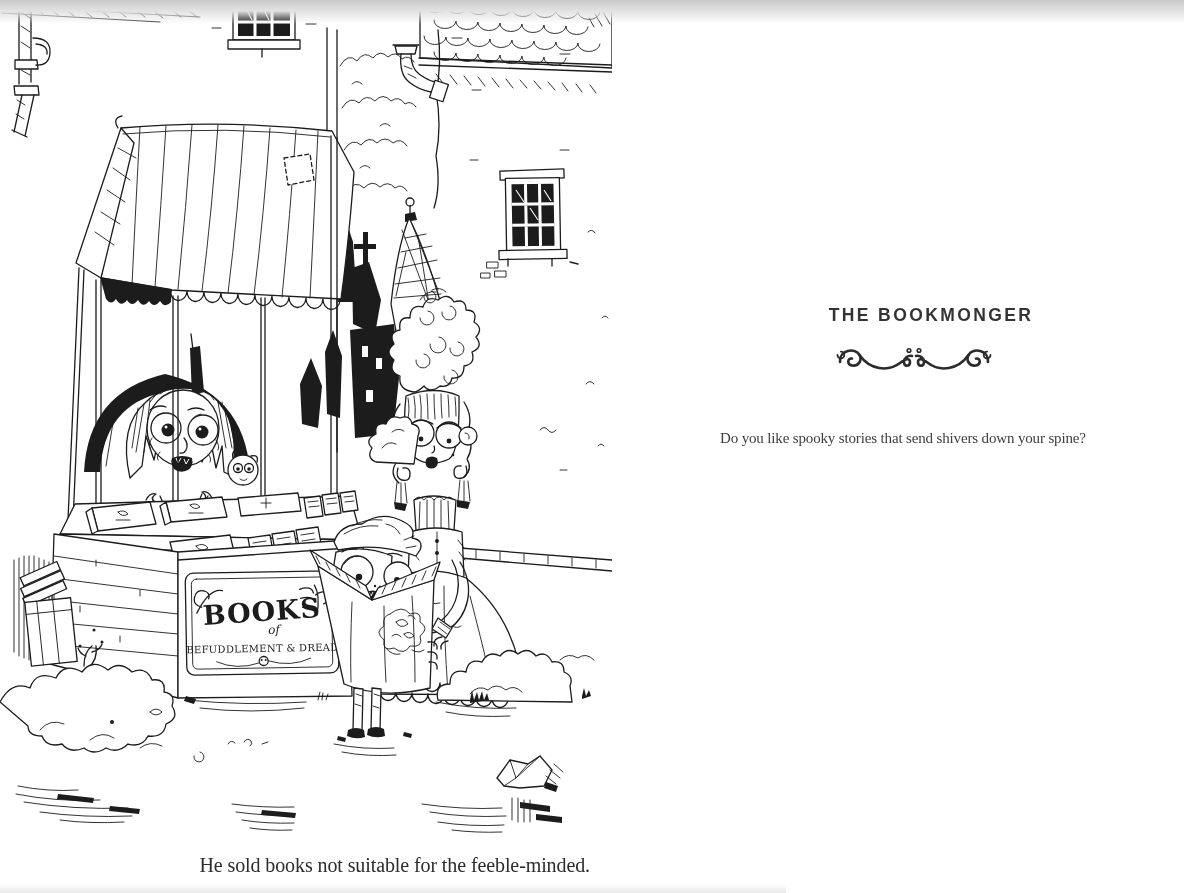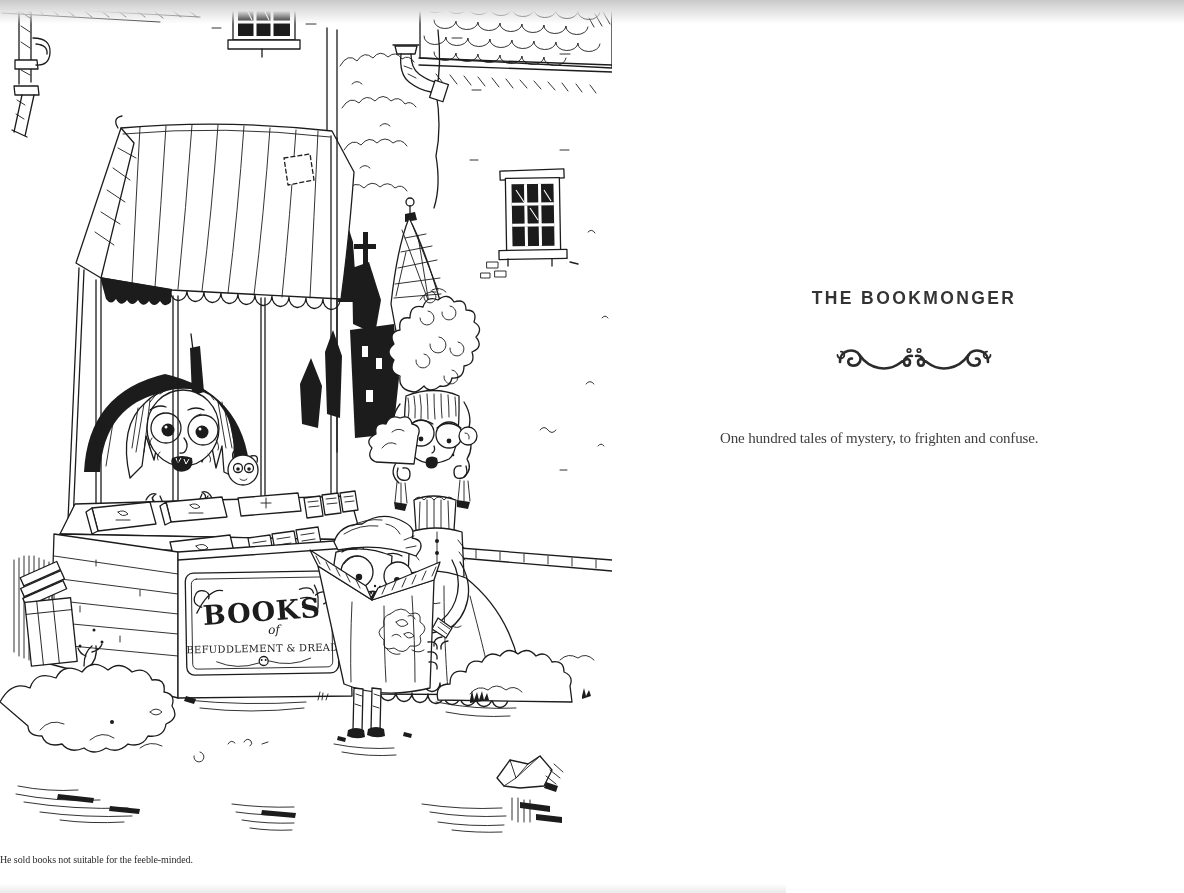--- a/index.html
+++ b/index.html
@@ -5,25 +5,25 @@
   html,body{margin:0;padding:0;background:#ffffff;}
   #spread{position:relative;width:1184px;height:893px;background:#fff;overflow:hidden;
           font-family:"Liberation Serif",serif;color:#1c1c1c;}
   
   .top-shadow{position:absolute;top:0;left:0;width:1184px;height:24px;z-index:30;
     background:linear-gradient(180deg,#c9c9c9 0%,#e2e2e2 45%,rgba(255,255,255,0) 100%);pointer-events:none;}
   .bottom-shadow{position:absolute;bottom:0;left:0;width:786px;height:9px;z-index:30;
     background:linear-gradient(0deg,#e9e9e9 0%,rgba(255,255,255,0) 100%);pointer-events:none;}
   
   .illus-wrap{position:absolute;left:0;top:0;width:612px;height:848px;}
-  .caption{position:absolute;left:0;top:854px;width:590px;text-align:left;
-    font-size:10px;letter-spacing:-0.1px;color:#2c2c2c;}
+  .caption{position:absolute;left:0;top:854px;width:590px;text-align:right;
+    font-size:20px;letter-spacing:-0.1px;color:#2c2c2c;}
   
   .right-page{position:absolute;left:718px;top:0;width:392px;height:893px;}
-  .chapter-title{position:absolute;top:288px;left:0;width:100%;text-align:center;margin:0;
+  .chapter-title{position:absolute;top:288px;left:0;width:100%;text-align:center;margin:17px;
     font-family:"Liberation Sans",sans-serif;font-weight:bold;font-size:17.5px;
     letter-spacing:2.4px;color:#333333;}
   .flourish{position:absolute;top:345px;left:50%;transform:translateX(-50%);}
   .poem{position:absolute;top:423px;left:2px;margin:0;font-size:15px;letter-spacing:-0.15px;
     color:#3e3e3e;line-height:31px;}
   .poem p{margin:0;}
   
   .s{fill:none;stroke:#1c1c1c;stroke-width:1.3;stroke-linecap:round;stroke-linejoin:round;}
   .thin{stroke-width:0.9;}
   .sw{fill:#ffffff;stroke:#1c1c1c;stroke-width:1.3;stroke-linecap:round;stroke-linejoin:round;}
@@ -337,19 +337,19 @@
         <g transform="translate(168,0) scale(-1,1)">
           <path d="M10 17 C9 5 25 2 29.5 10 C32.5 16 28 21.5 22 20.5 C17 19.5 17 13 22 13.5"></path>
           <path d="M29.5 10 C40 25 58 27 70 18 C76 13.5 80 13 80 17 C80 22 74 22 74 17 C74 13 78 10 82 11"></path>
           <path d="M7.5 10 a3.4 3.4 0 1 0 3.4 -3.4" stroke-width="1.8"></path>
           <circle cx="79" cy="5.5" r="1.8" stroke-width="1.6"></circle>
         </g>
       </g>
     </svg>
 
     <div class="poem">
-      <p>One hundred tales of mystery, to frighten and confuse.</p>
+      <p>Do you like spooky stories that send shivers down your spine?</p>
     </div>
   </div>
 
   <div class="top-shadow"></div>
   <div class="bottom-shadow"></div>
 </div>
 
 </body></html>

